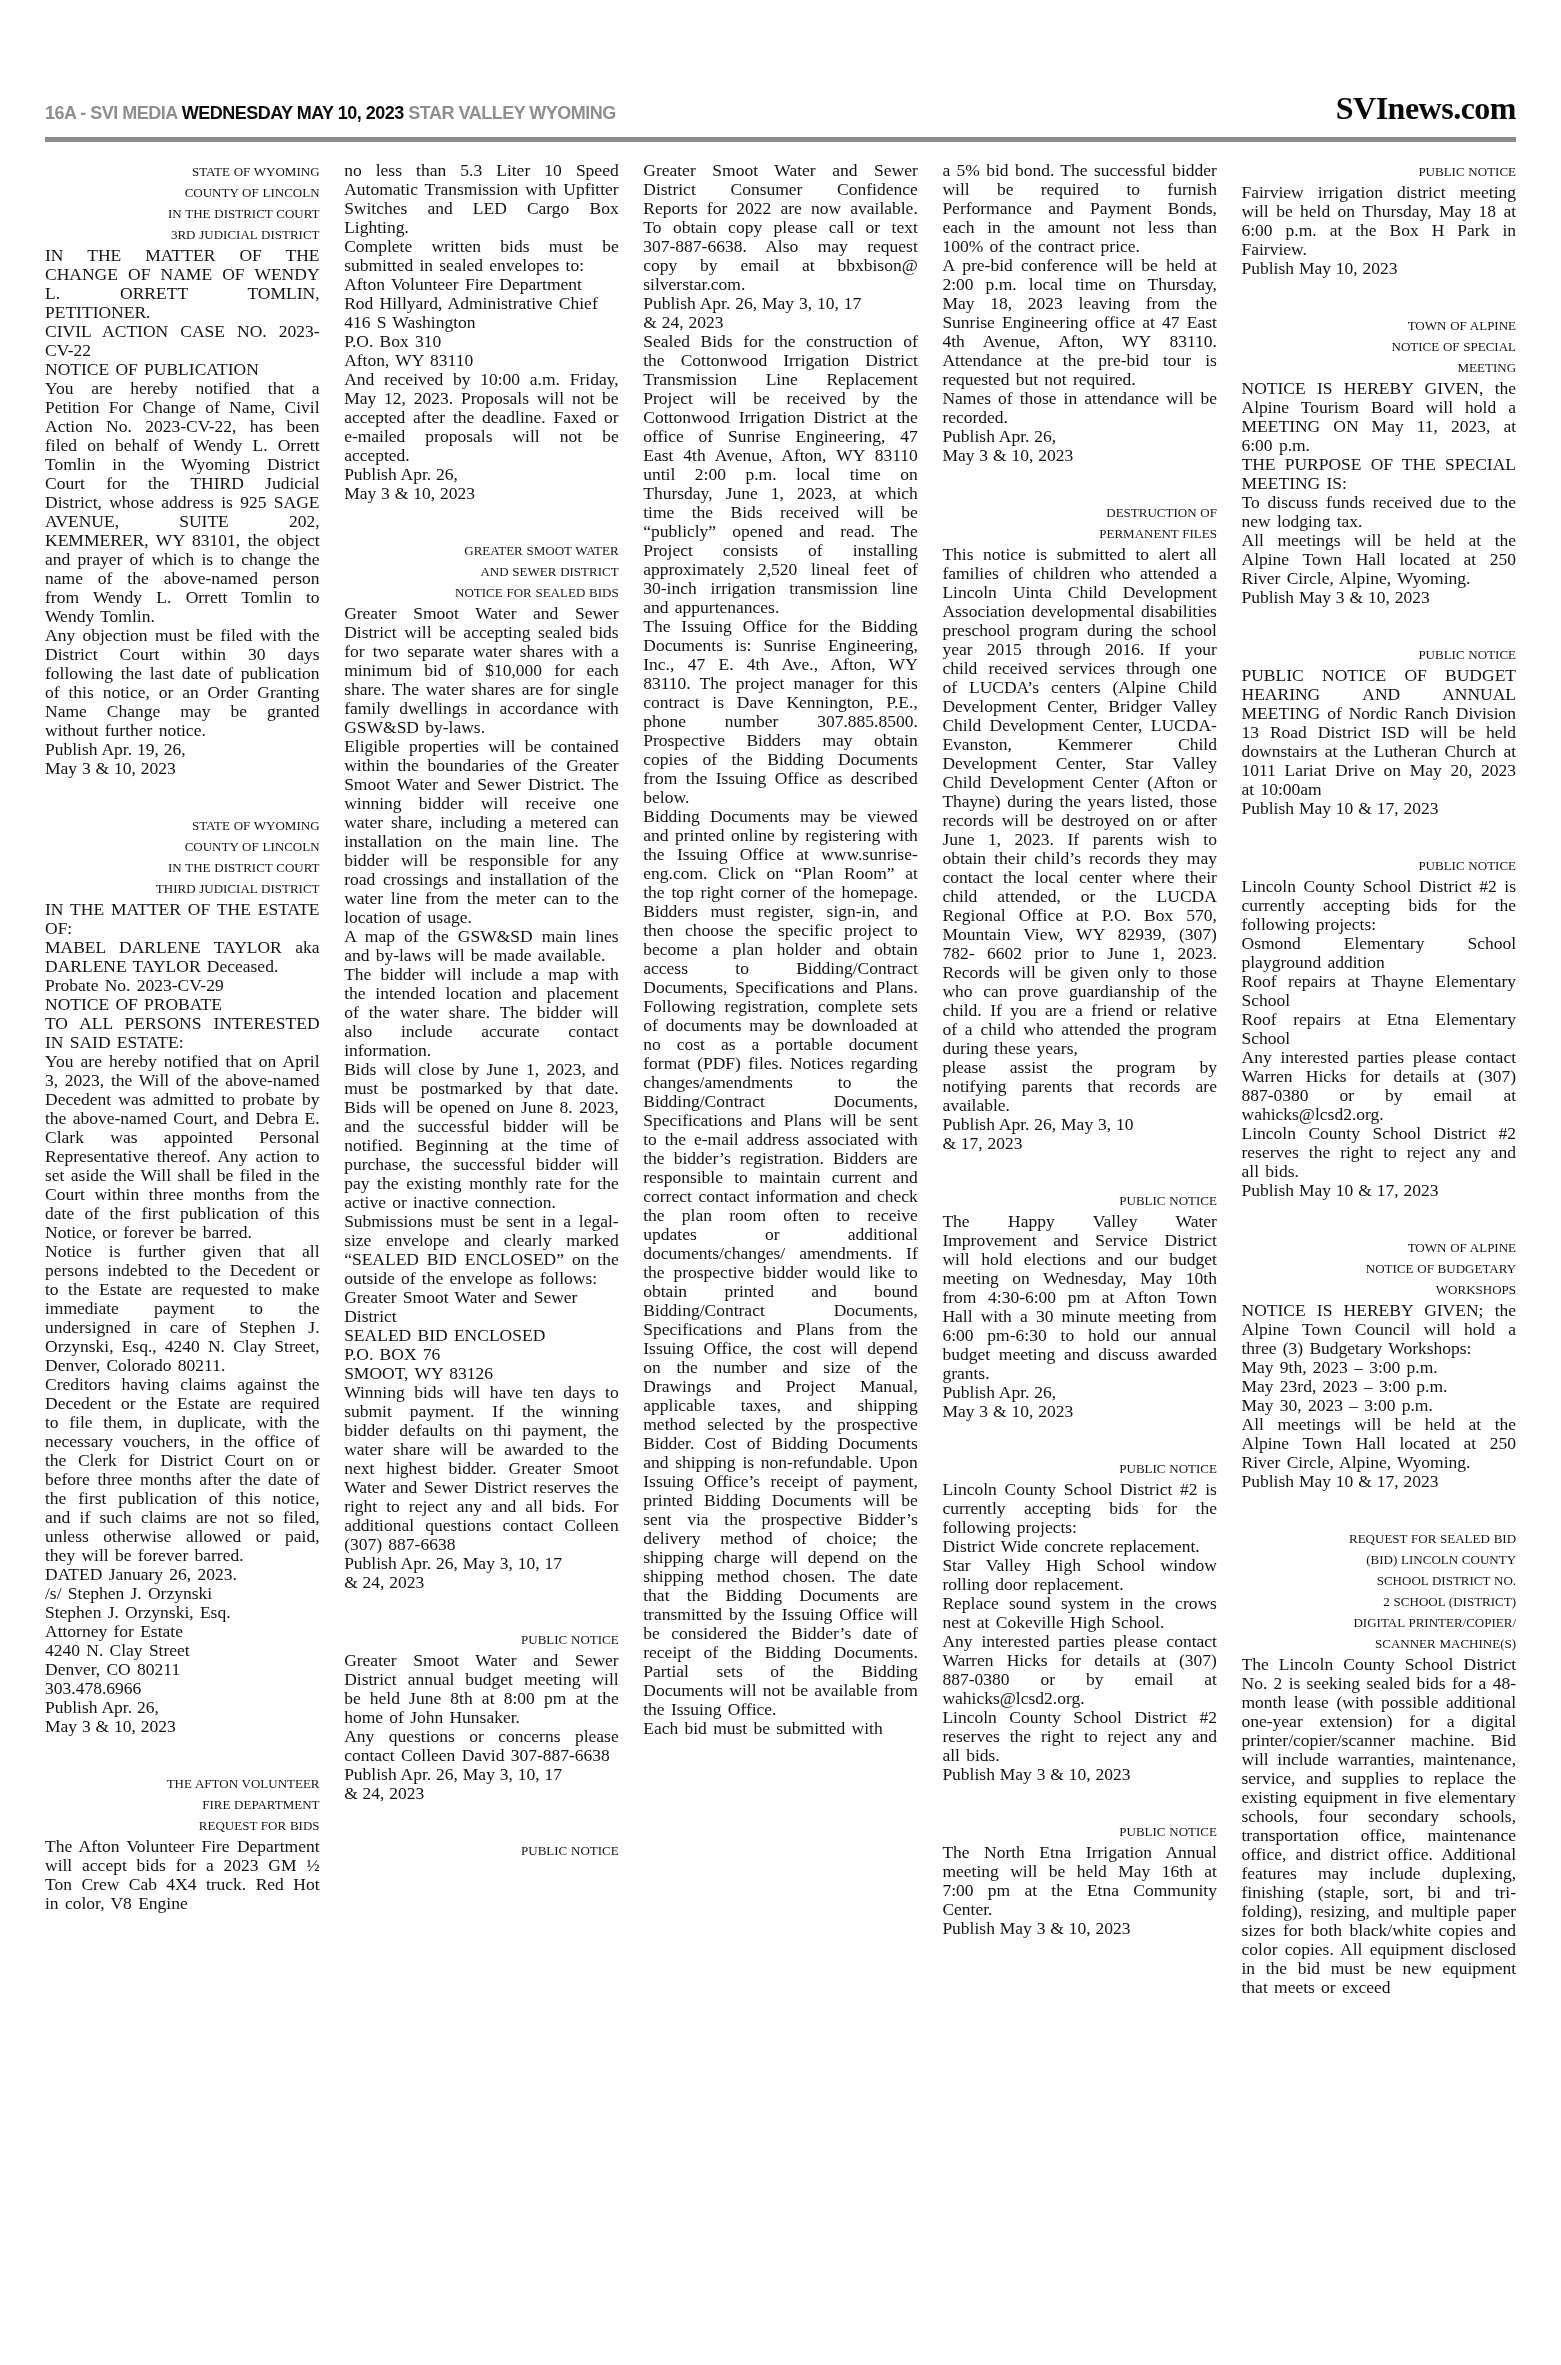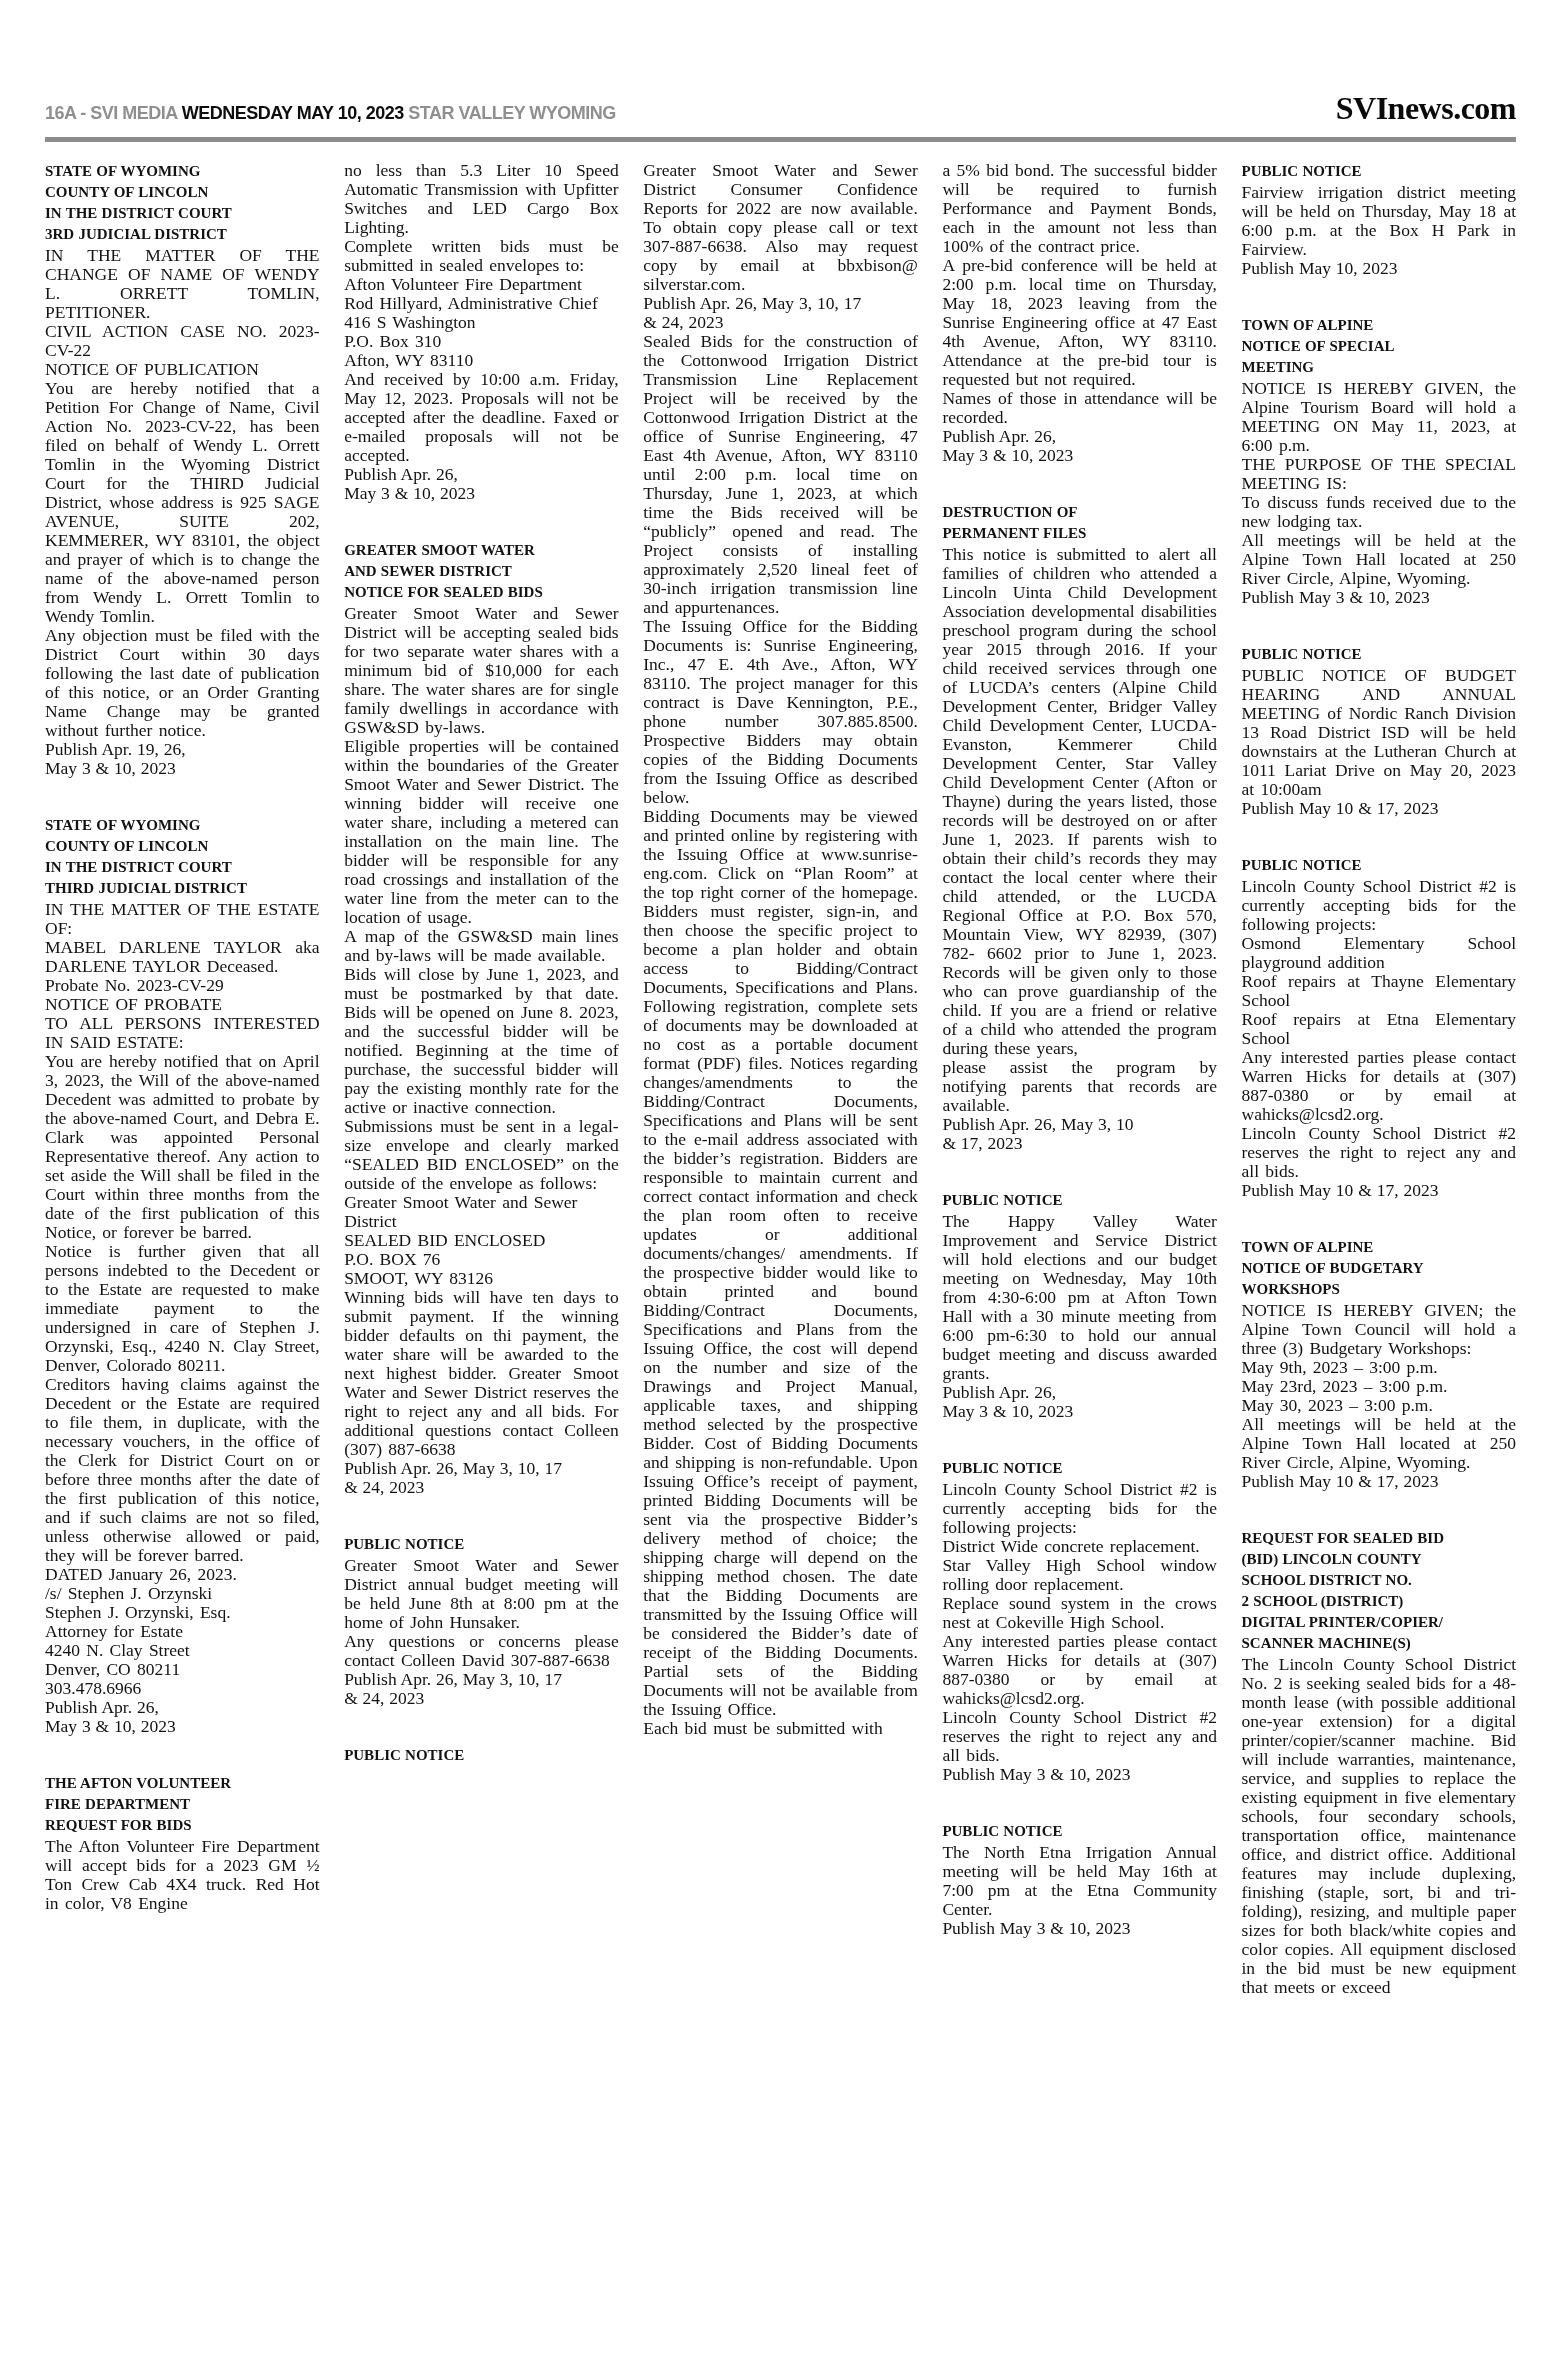--- a/index.html
+++ b/index.html
@@ -34,22 +34,22 @@
   .cols{
     display:flex;gap:24.6px;margin-top:19px;
     height:2233px;
   }
   .col{
     flex:1 1 0;min-width:0;overflow:hidden;
     font-size:17.5px;line-height:19px;word-spacing:1.9px;
   }
   .block{margin:0;}
   .h{
-    font-weight:700;text-align:left;white-space:pre-line;
-    margin-top:37px;margin-bottom:0.9px;line-height:21px;font-size:15px;
+    font-weight:400;text-align:right;white-space:pre-line;
+    margin-top:37px;margin-bottom:0.9px;line-height:21px;font-size:13px;
     word-spacing:0.5px;
   }
   .col .block:first-child{margin-top:0;}
   .p{text-align:justify;text-align-last:left;}
   .lines{white-space:pre-line;text-align:left;}
   .pub{font-weight:400;white-space:pre-line;word-spacing:0.5px;}
 </style>
 </head>
 <body>
 
@@ -110,20 +110,21 @@
 Afton, WY 83110</div>
         <div class="block p">And received by 10:00 a.m. Friday, May 12, 2023. Proposals will not be accepted after the deadline. Faxed or e-mailed proposals will not be accepted.</div>
         <div class="block pub">Publish Apr. 26,
 May 3 &amp; 10, 2023</div>
         <div class="block h">GREATER SMOOT WATER
 AND SEWER DISTRICT
 NOTICE FOR SEALED BIDS</div>
         <div class="block p">Greater Smoot Water and Sewer District will be accepting sealed bids for two separate water shares with a minimum bid of $10,000 for each share. The water shares are for single family dwellings in accordance with GSW&amp;SD by-laws.</div>
         <div class="block p">Eligible properties will be contained within the boundaries of the Greater Smoot Water and Sewer District. The winning bidder will receive one water share, including a metered can installation on the main line. The bidder will be responsible for any road crossings and installation of the water line from the meter can to the location of usage.</div>
         <div class="block p">A map of the GSW&amp;SD main lines and by-laws will be made available.</div>
+        <div class="block p">The bidder will include a map with the intended location and placement of the water share. The bidder will also include accurate contact information.</div>
         <div class="block p">Bids will close by June 1, 2023, and must be postmarked by that date. Bids will be opened on June 8. 2023, and the successful bidder will be notified. Beginning at the time of purchase, the successful bidder will pay the existing monthly rate for the active or inactive connection.</div>
         <div class="block p">Submissions must be sent in a legal-size envelope and clearly marked “SEALED BID ENCLOSED” on the outside of the envelope as follows:</div>
         <div class="block lines">Greater Smoot Water and Sewer District
 SEALED BID ENCLOSED
 P.O. BOX 76
 SMOOT, WY 83126</div>
         <div class="block p">Winning bids will have ten days to submit payment. If the winning bidder defaults on thi payment, the water share will be awarded to the next highest bidder. Greater Smoot Water and Sewer District reserves the right to reject any and all bids. For additional questions contact Colleen (307) 887-6638</div>
         <div class="block pub">Publish Apr. 26, May 3, 10, 17
 &amp; 24, 2023</div>
         <div class="block h">PUBLIC NOTICE</div>

